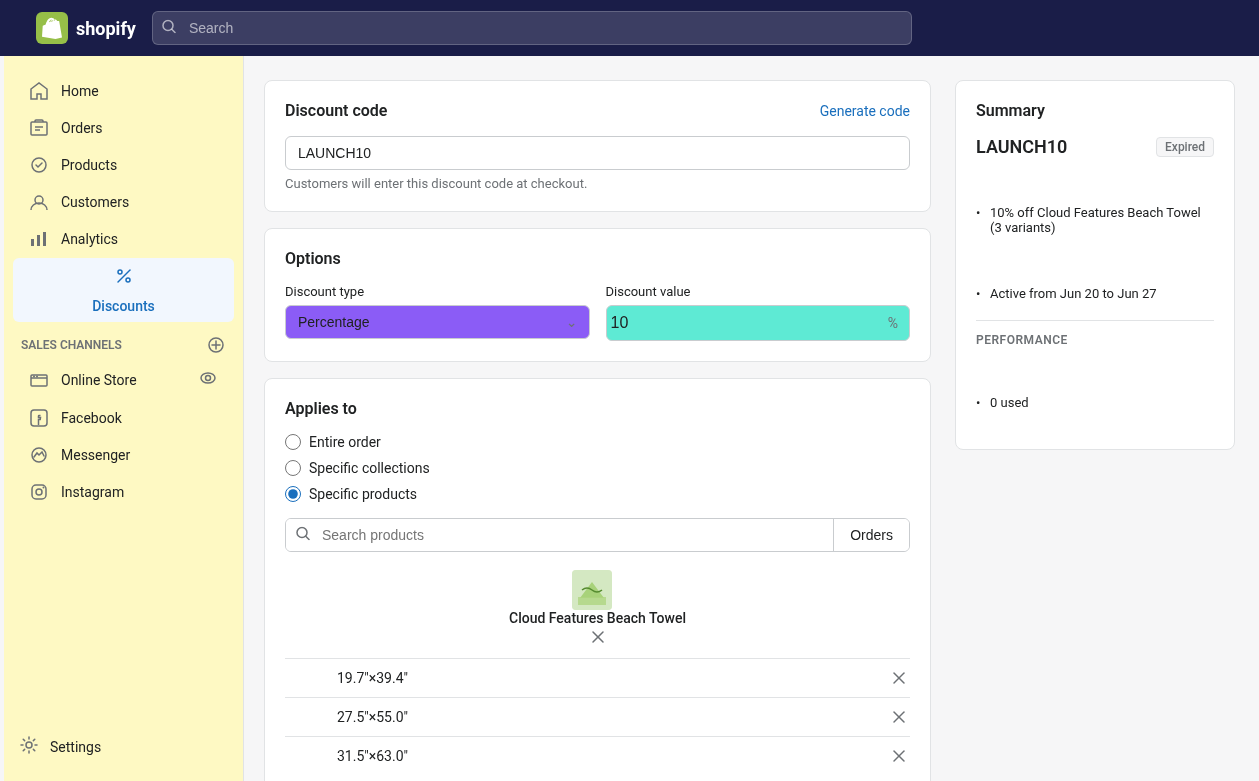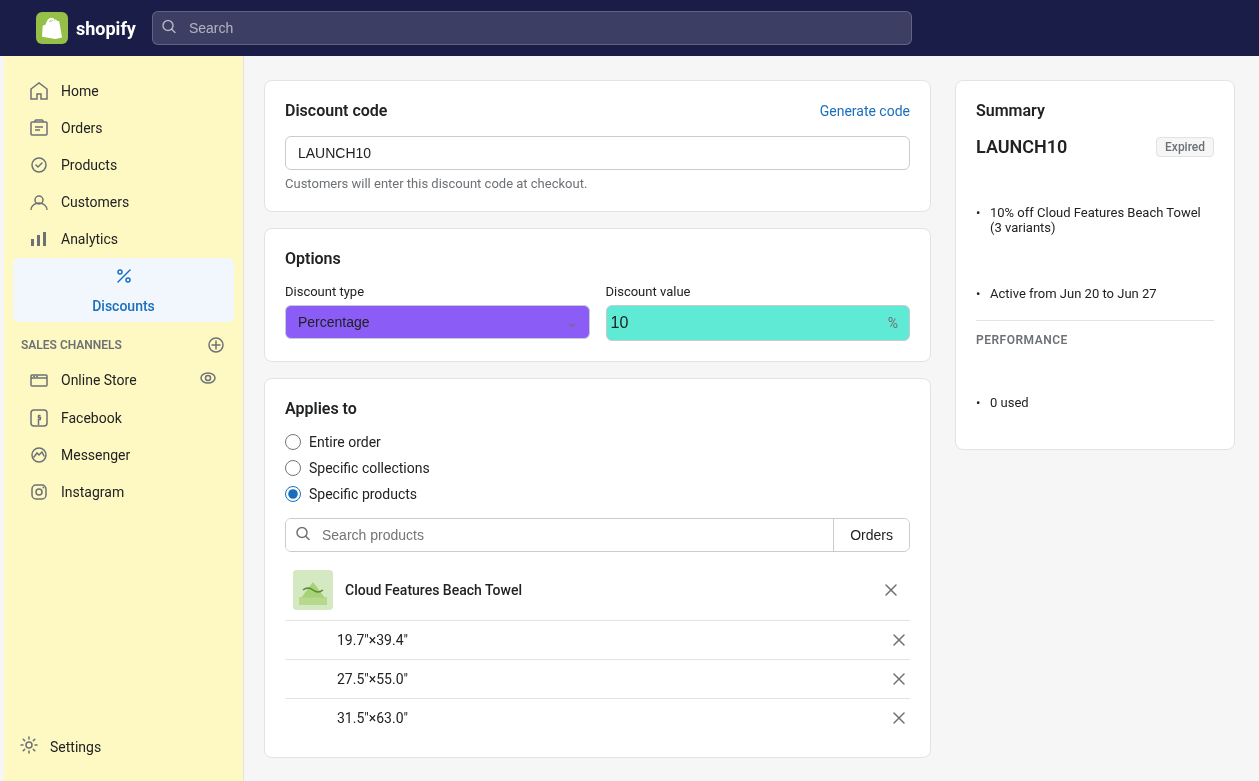--- a/index.html
+++ b/index.html
@@ -264,20 +264,21 @@
       cursor: pointer;
       font-weight: 500;
     }
 
     
     .product-row {
       display: flex;
       align-items: center;
       padding: 10px 8px;
       border-bottom: 1px solid #e1e3e5;
+      flex-direction: column;
     }
     .product-row:last-child { border-bottom: none; }
     .product-thumb {
       width: 40px;
       height: 40px;
       border-radius: 4px;
       background: #e8f0d8;
       margin-right: 12px;
       flex-shrink: 0;
       display: flex;

